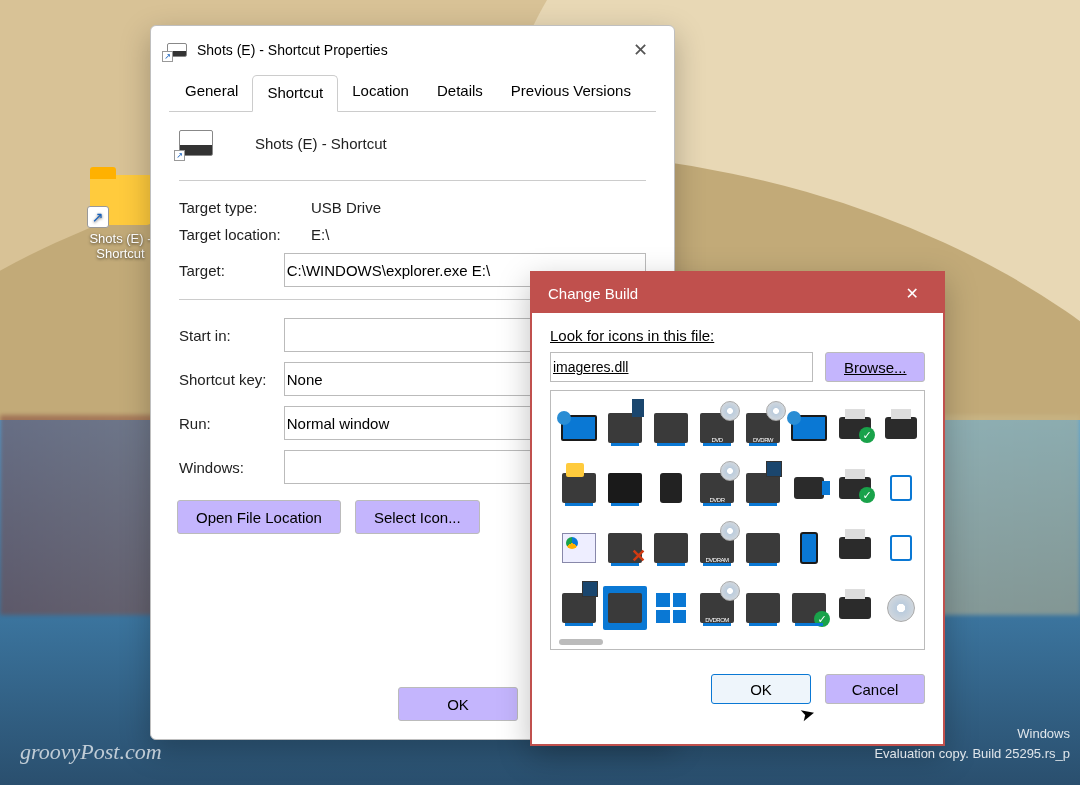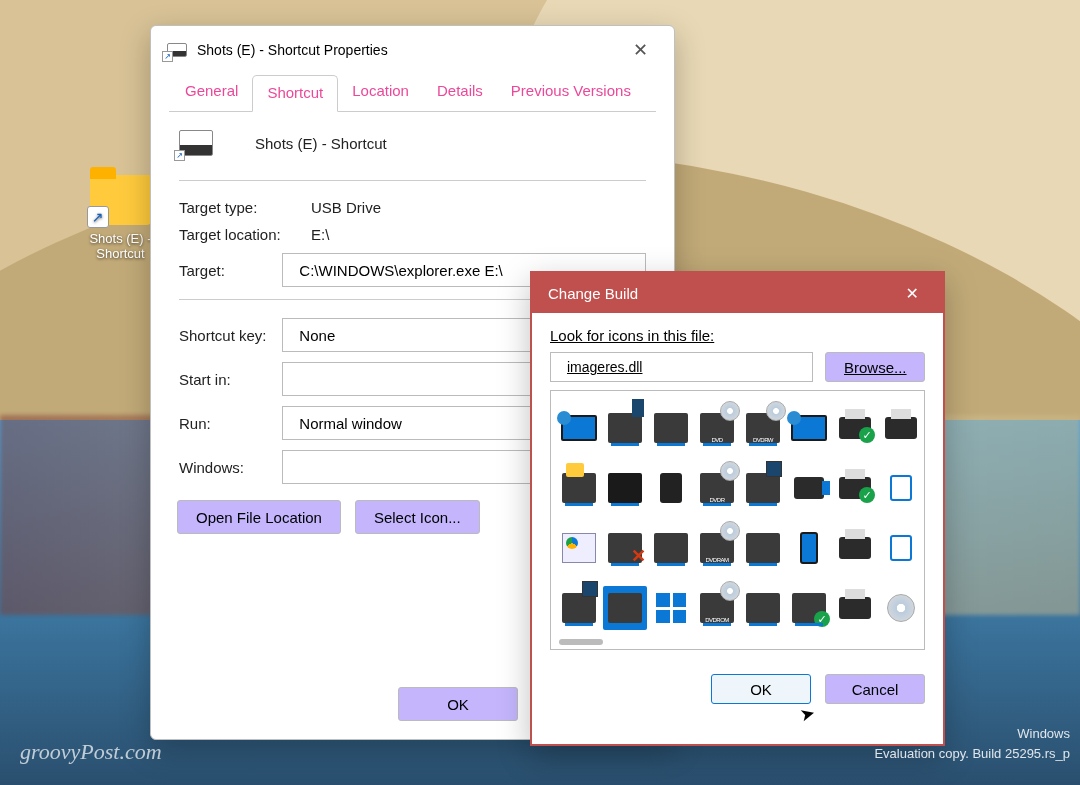--- a/index.html
+++ b/index.html
@@ -23,29 +23,29 @@
   .folder::before{content:"";position:absolute;top:-8px;left:0;width:26px;height:12px;background:#ffb100;border-radius:3px 3px 0 0;}
   .shortcut-arrow{position:absolute;bottom:-3px;left:-3px;width:22px;height:22px;background:#fff;border:1px solid #999;border-radius:3px;font-size:14px;color:#1560bd;display:flex;align-items:center;justify-content:center;}
   
   .win{position:absolute;background:#fff;border:1px solid #bfbfbf;box-shadow:0 10px 30px rgba(0,0,0,.25);}
   .props{left:150px;top:25px;width:525px;height:715px;border-radius:6px;}
   .props .titlebar{height:48px;display:flex;align-items:center;padding:0 16px;gap:10px;font-size:14px;}
   .props .titleicon{width:20px;height:14px;background:linear-gradient(#fff 60%,#333 60%);border-radius:2px;position:relative;border:1px solid #888;}
   .props .titleicon .arr{position:absolute;bottom:-6px;left:-6px;width:11px;height:11px;background:#fff;border:1px solid #999;color:#1560bd;font-size:8px;display:flex;align-items:center;justify-content:center;}
   .props .close{margin-left:auto;font-size:18px;color:#555;cursor:pointer;padding:4px 10px;}
   .tabs{display:flex;gap:0;padding:0 20px;font-size:15px;}
-  .tab{padding:8px 14px 10px;color:#ec4899;cursor:pointer;}
+  .tab{padding:8px 14px 10px;color:#000000;cursor:pointer;}
   .tab.active{border:1px solid #ccc;border-bottom:1px solid #fff;border-radius:5px 5px 0 0;position:relative;top:1px;background:#fff;text-align:center;}
   .tabline{margin:0 18px;border-top:1px solid #ccc;}
   .props-body{padding:18px 28px 0 28px;font-size:15px;color:#222;}
   .row{display:flex;align-items:center;gap:12px;margin-bottom:10px;}
   .lbl{width:120px;}
   .val{flex:1;}
   .hr{border:none;border-top:1px solid #ccc;margin:12px 0 18px;}
-  .inp{width:100%;height:34px;border:1px solid #bbb;padding:4px 16px;font-size:15px;background:#fff;}
+  .inp{width:100%;height:34px;border:1px solid #bbb;padding:4px 2px;font-size:15px;background:#fff;}
   .btnrow{display:flex;gap:14px;margin:16px 0 0 -2px;}
   .btn{height:34px;padding:0 18px;border:1px solid #bbb;background:#c4b5fd;font-size:15px;cursor:pointer;border-radius:3px;}
   .footer{position:absolute;bottom:18px;right:22px;display:flex;gap:14px;}
   .footer .btn{width:120px;}
   
   .ci{left:530px;top:271px;width:415px;height:475px;border:2px solid #c0504d;border-radius:0;}
   .ci .titlebar{height:40px;background:#c0504d;color:#fff;display:flex;align-items:center;padding:0 16px;font-size:15px;}
   .ci .close{margin-left:auto;font-size:16px;cursor:pointer;padding:4px 8px;}
   .ci-body{padding:14px 18px;font-size:15px;text-decoration:underline;}
   .ci-body .row{margin-top:8px;margin-bottom:6px;}
@@ -122,26 +122,26 @@
     <div class="row">
         <span class="lbl">Target location:</span>
         <span class="val">E:\</span>
       </div>
     <div class="row">
         <span class="lbl">Target:</span>
         <input class="inp" value="C:\WINDOWS\explorer.exe E:\" style="">
       </div>
     <hr class="hr">
     <div class="row">
+        <span class="lbl">Start in:</span>
+        <input class="inp" value="" style="">
+      </div>
+    <div class="row">
         <span class="lbl">Shortcut key:</span>
         <input class="inp" value="None" style="">
-      </div>
-    <div class="row">
-        <span class="lbl">Start in:</span>
-        <input class="inp" value="" style="">
       </div>
     <div class="row">
         <span class="lbl">Run:</span>
         <input class="inp" value="Normal window" style="">
       </div>
     <div class="row">
         <span class="lbl">Windows:</span>
         <input class="inp" value="" style="">
       </div>
     <div class="btnrow">

